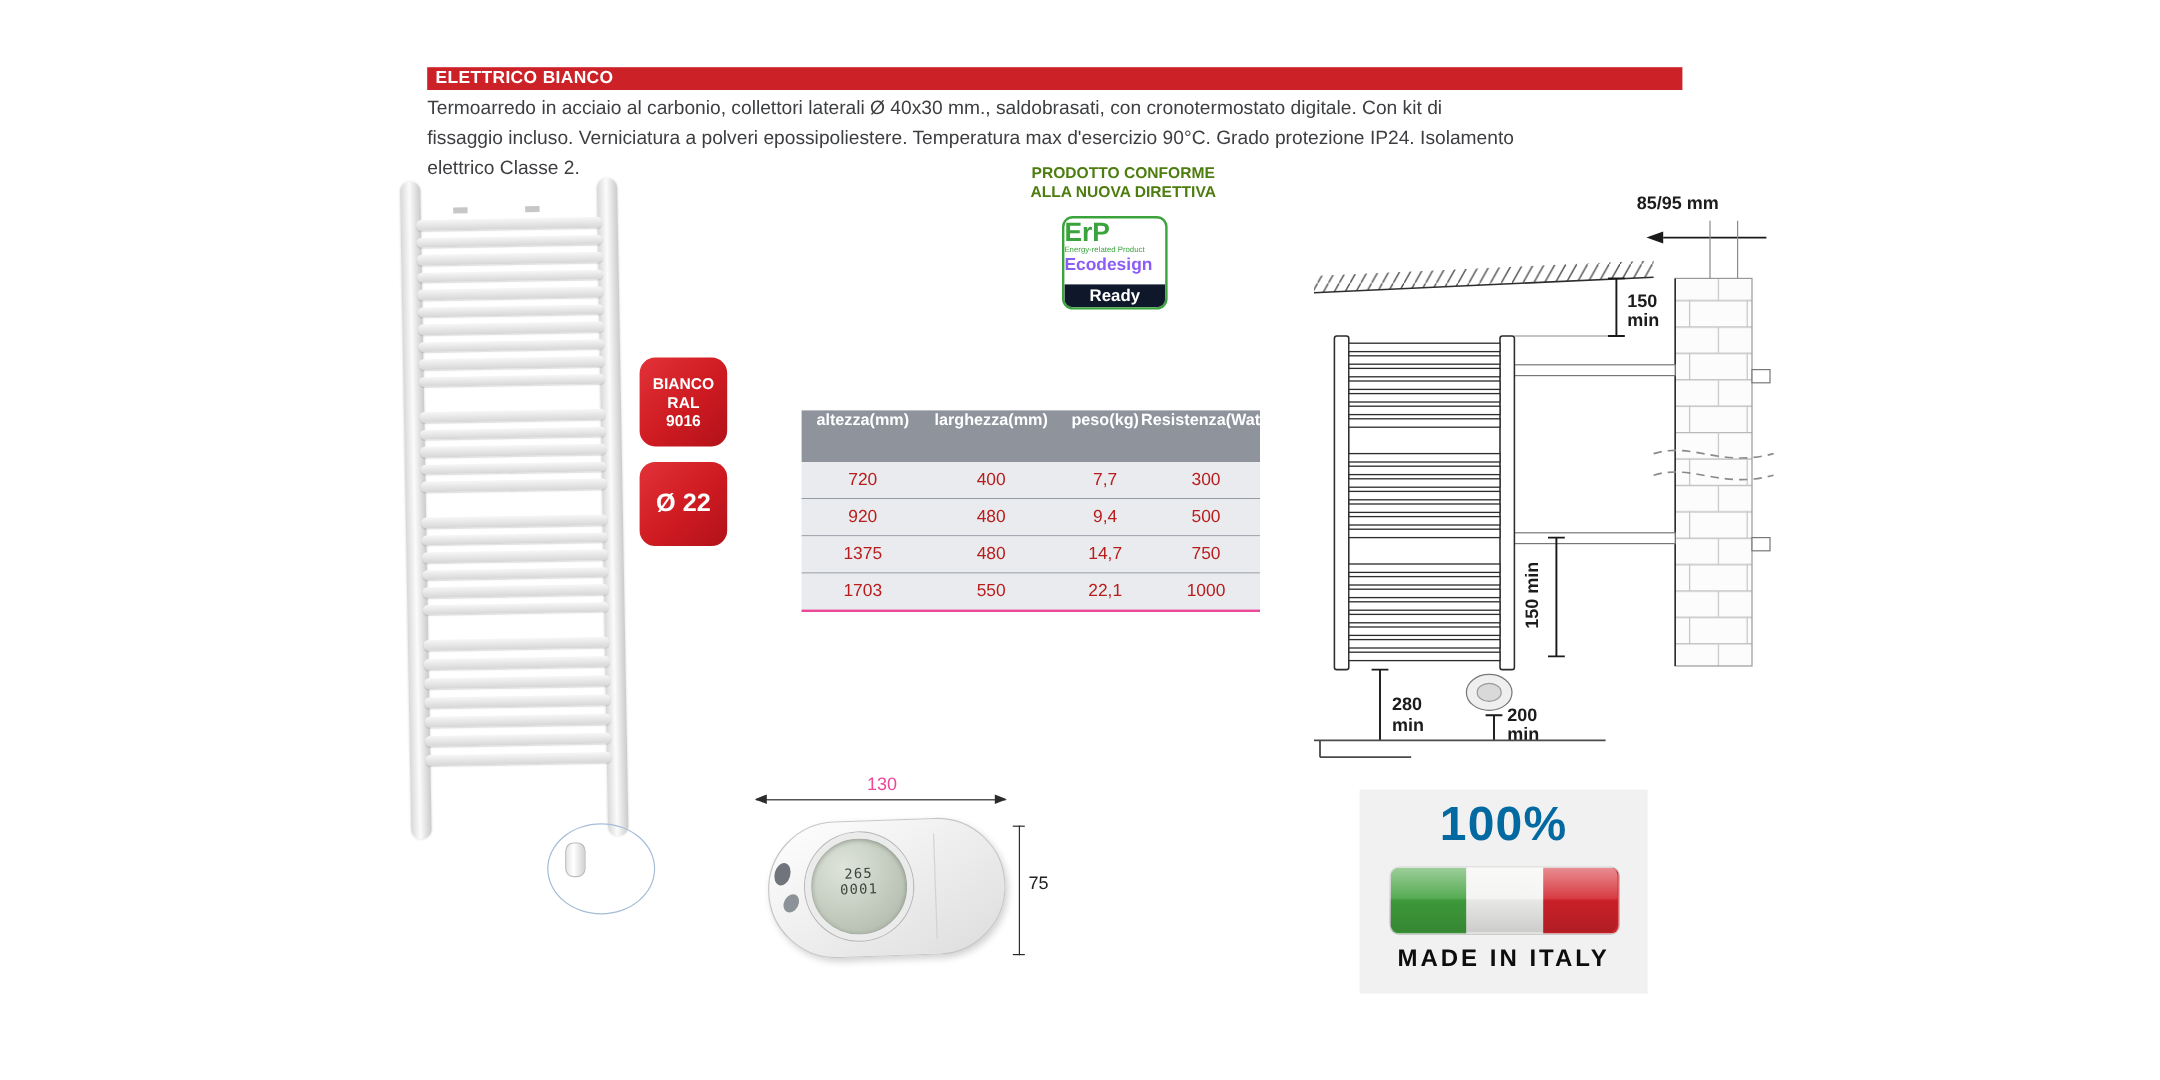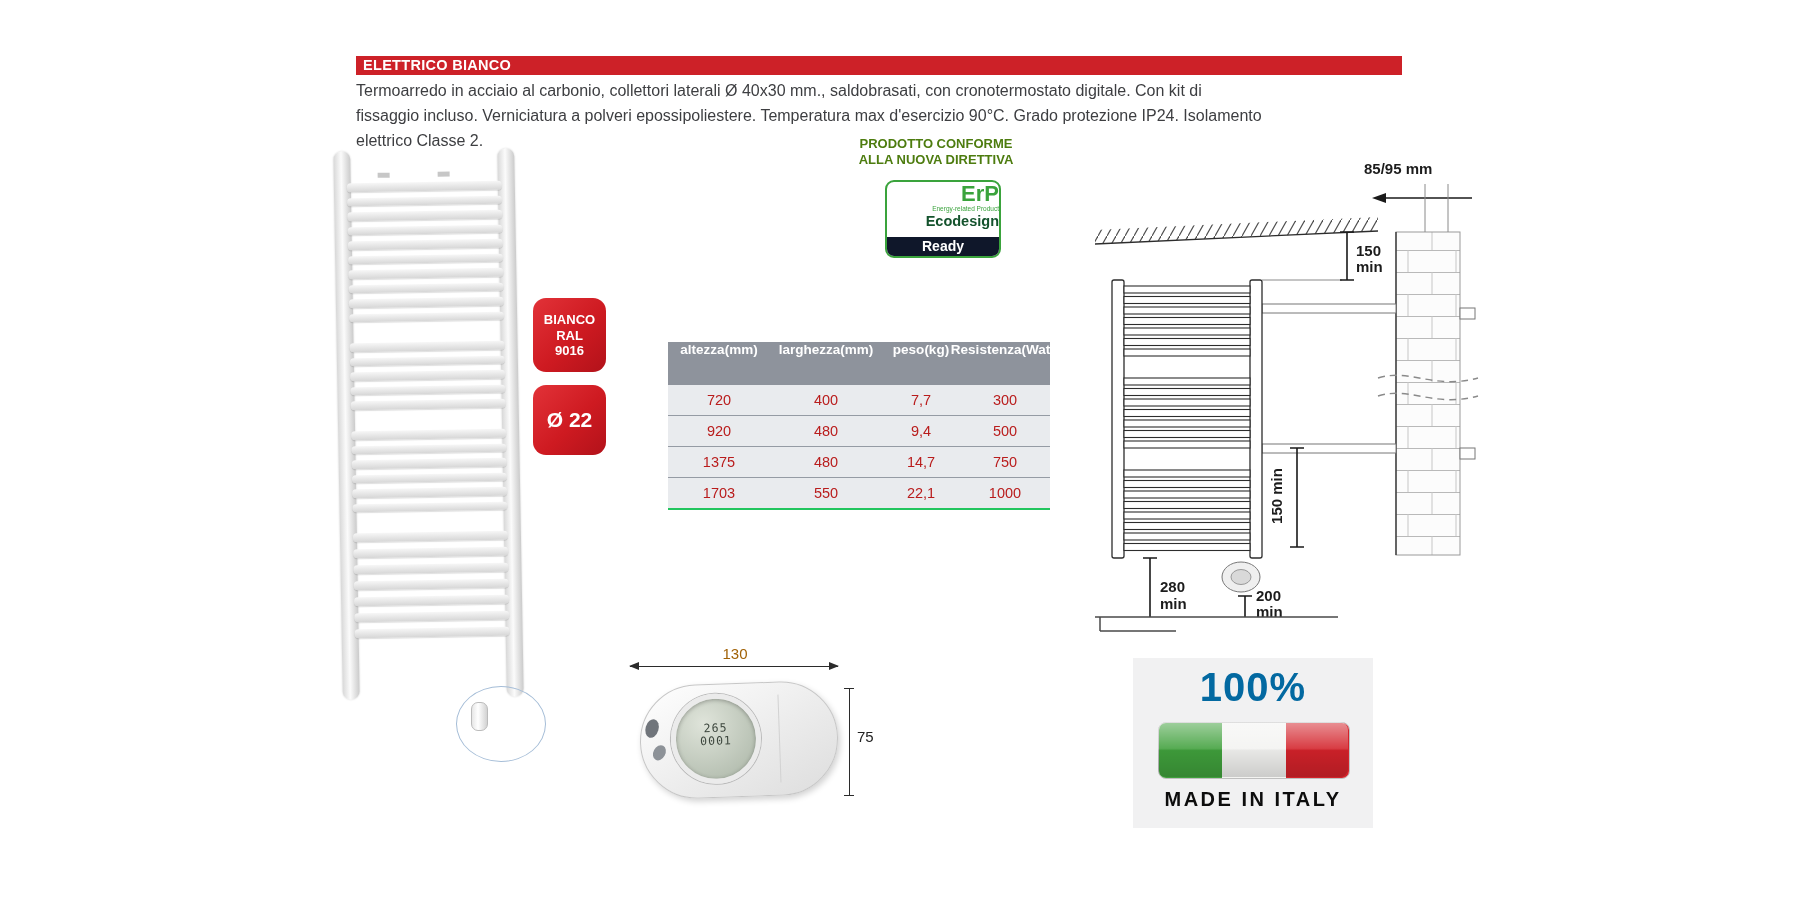--- a/index.html
+++ b/index.html
@@ -31,54 +31,54 @@
 
   
   .badge{left:533px;width:73px;background:linear-gradient(135deg,#e23238,#ce1a21 55%,#b2121a);
          border-radius:13px;color:#fff;text-align:center;font-weight:bold;box-sizing:border-box}
   .badge-color{top:298px;height:74px;font-size:13px;line-height:15.5px;padding-top:14px}
   .badge-diam{top:385px;height:70px;font-size:21px;line-height:70px}
 
   
   .conformity{left:845px;top:136px;width:182px;text-align:center;color:#4d7c0f;
               font-weight:bold;font-size:13px;line-height:15.5px}
-  .erp{left:885px;top:180px;width:116px;height:78px;border:2.5px solid #3aa33c;border-radius:9px;
-       background:#fff;box-sizing:border-box;display:flex;flex-direction:column;align-items:flex-end;overflow:hidden}
+  .erp{left:885px;top:180px;width:88px;height:78px;border:2.5px solid #3aa33c;border-radius:9px;
+       background:#fff;box-sizing:border-box;display:flex;flex-direction:column;align-items:flex-start;overflow:hidden}
   .erp-title{color:#3aa33c;font-weight:bold;font-size:22px;line-height:22px;margin-top:1px}
   .erp-sub{color:#3aa33c;font-size:6.5px;line-height:8px;white-space:nowrap}
-  .erp-prog{color:#14532d;font-weight:bold;font-size:14.5px;line-height:16px}
+  .erp-prog{color:#8b5cf6;font-weight:bold;font-size:14.5px;line-height:16px}
   .erp-ready{background:#0f172a;color:#fff;font-weight:bold;font-size:14px;line-height:19px;
              width:100%;text-align:center;margin-top:auto}
 
   
   .spec-table{left:668px;top:342px;width:382px;font-size:14.5px}
   .thead{display:flex;background:#8e939c;color:#fff;font-weight:bold;font-size:13.5px;
          line-height:16px;text-align:center;height:43px}
   .th{display:flex;flex-direction:row;justify-content:center}
   .c0{width:102px}.c1{width:112px}.c2{width:78px}.c3{width:90px}
   .trow{display:flex;background:#e9ebee;height:30px;line-height:30px;text-align:center;
         color:#b91c1c;border-bottom:1px solid #959ba4}
-  .trow:last-child{border-bottom:2px solid #22c55e}
+  .trow:last-child{border-bottom:2px solid #ec4899}
   .trow div{box-sizing:border-box}
 
   
   .diagram{left:1080px;top:140px;width:420px;height:500px}
   .drw{stroke:#2d2d2d;stroke-width:1.3;fill:none}
   .drw-rail{fill:#fff;stroke:#2d2d2d;stroke-width:1.3}
   .drw-rung{fill:#fff;stroke:#2d2d2d;stroke-width:1.1}
   .dim{stroke:#1a1a1a;stroke-width:1.6;fill:none}
   .dim-fill{fill:#1a1a1a}
   .dim-label{font:bold 15px "Liberation Sans",sans-serif;fill:#1c1c1c}
   .ext{stroke:#8a8a8a;stroke-width:1;fill:none}
   .arm{fill:#fff;stroke:#777;stroke-width:1}
   .dash{stroke:#8a8a8a;stroke-width:1.4;fill:none;stroke-dasharray:7 5}
   .floor{stroke:#4a4a4a;stroke-width:1.5;fill:none}
 
   
-  .ctrl-dim-w-label{left:630px;top:645px;width:210px;text-align:center;font-size:15px;color:#a16207}
+  .ctrl-dim-w-label{left:630px;top:645px;width:210px;text-align:center;font-size:15px;color:#ec4899}
   .ctrl-dim-w-line{left:630px;top:666px;width:208px;height:0;border-top:1.5px solid #2b2b2b}
   .arr{position:absolute;width:0;height:0;border-top:4.5px solid transparent;border-bottom:4.5px solid transparent;top:-5.3px}
   .arr-l{left:-1px;border-right:10px solid #2b2b2b}
   .arr-r{right:-1px;border-left:10px solid #2b2b2b}
   .ctrl-body{left:640px;top:683px;width:196px;height:112px;border-radius:58px;
         background:linear-gradient(150deg,#ffffff,#ececec 55%,#dddddd);
         border:1px solid #c6c6c6;box-shadow:2px 3px 6px rgba(0,0,0,.18);transform:rotate(-2deg)}
   .lcd{position:absolute;left:30px;top:9px;width:90px;height:90px;border-radius:50%;
         background:radial-gradient(circle at 35% 30%,#dfe4da,#a9b4a5);
         border:5px solid #ebebeb;box-shadow:0 0 0 1px #b9b9b9, inset 0 1px 4px rgba(0,0,0,.3);

